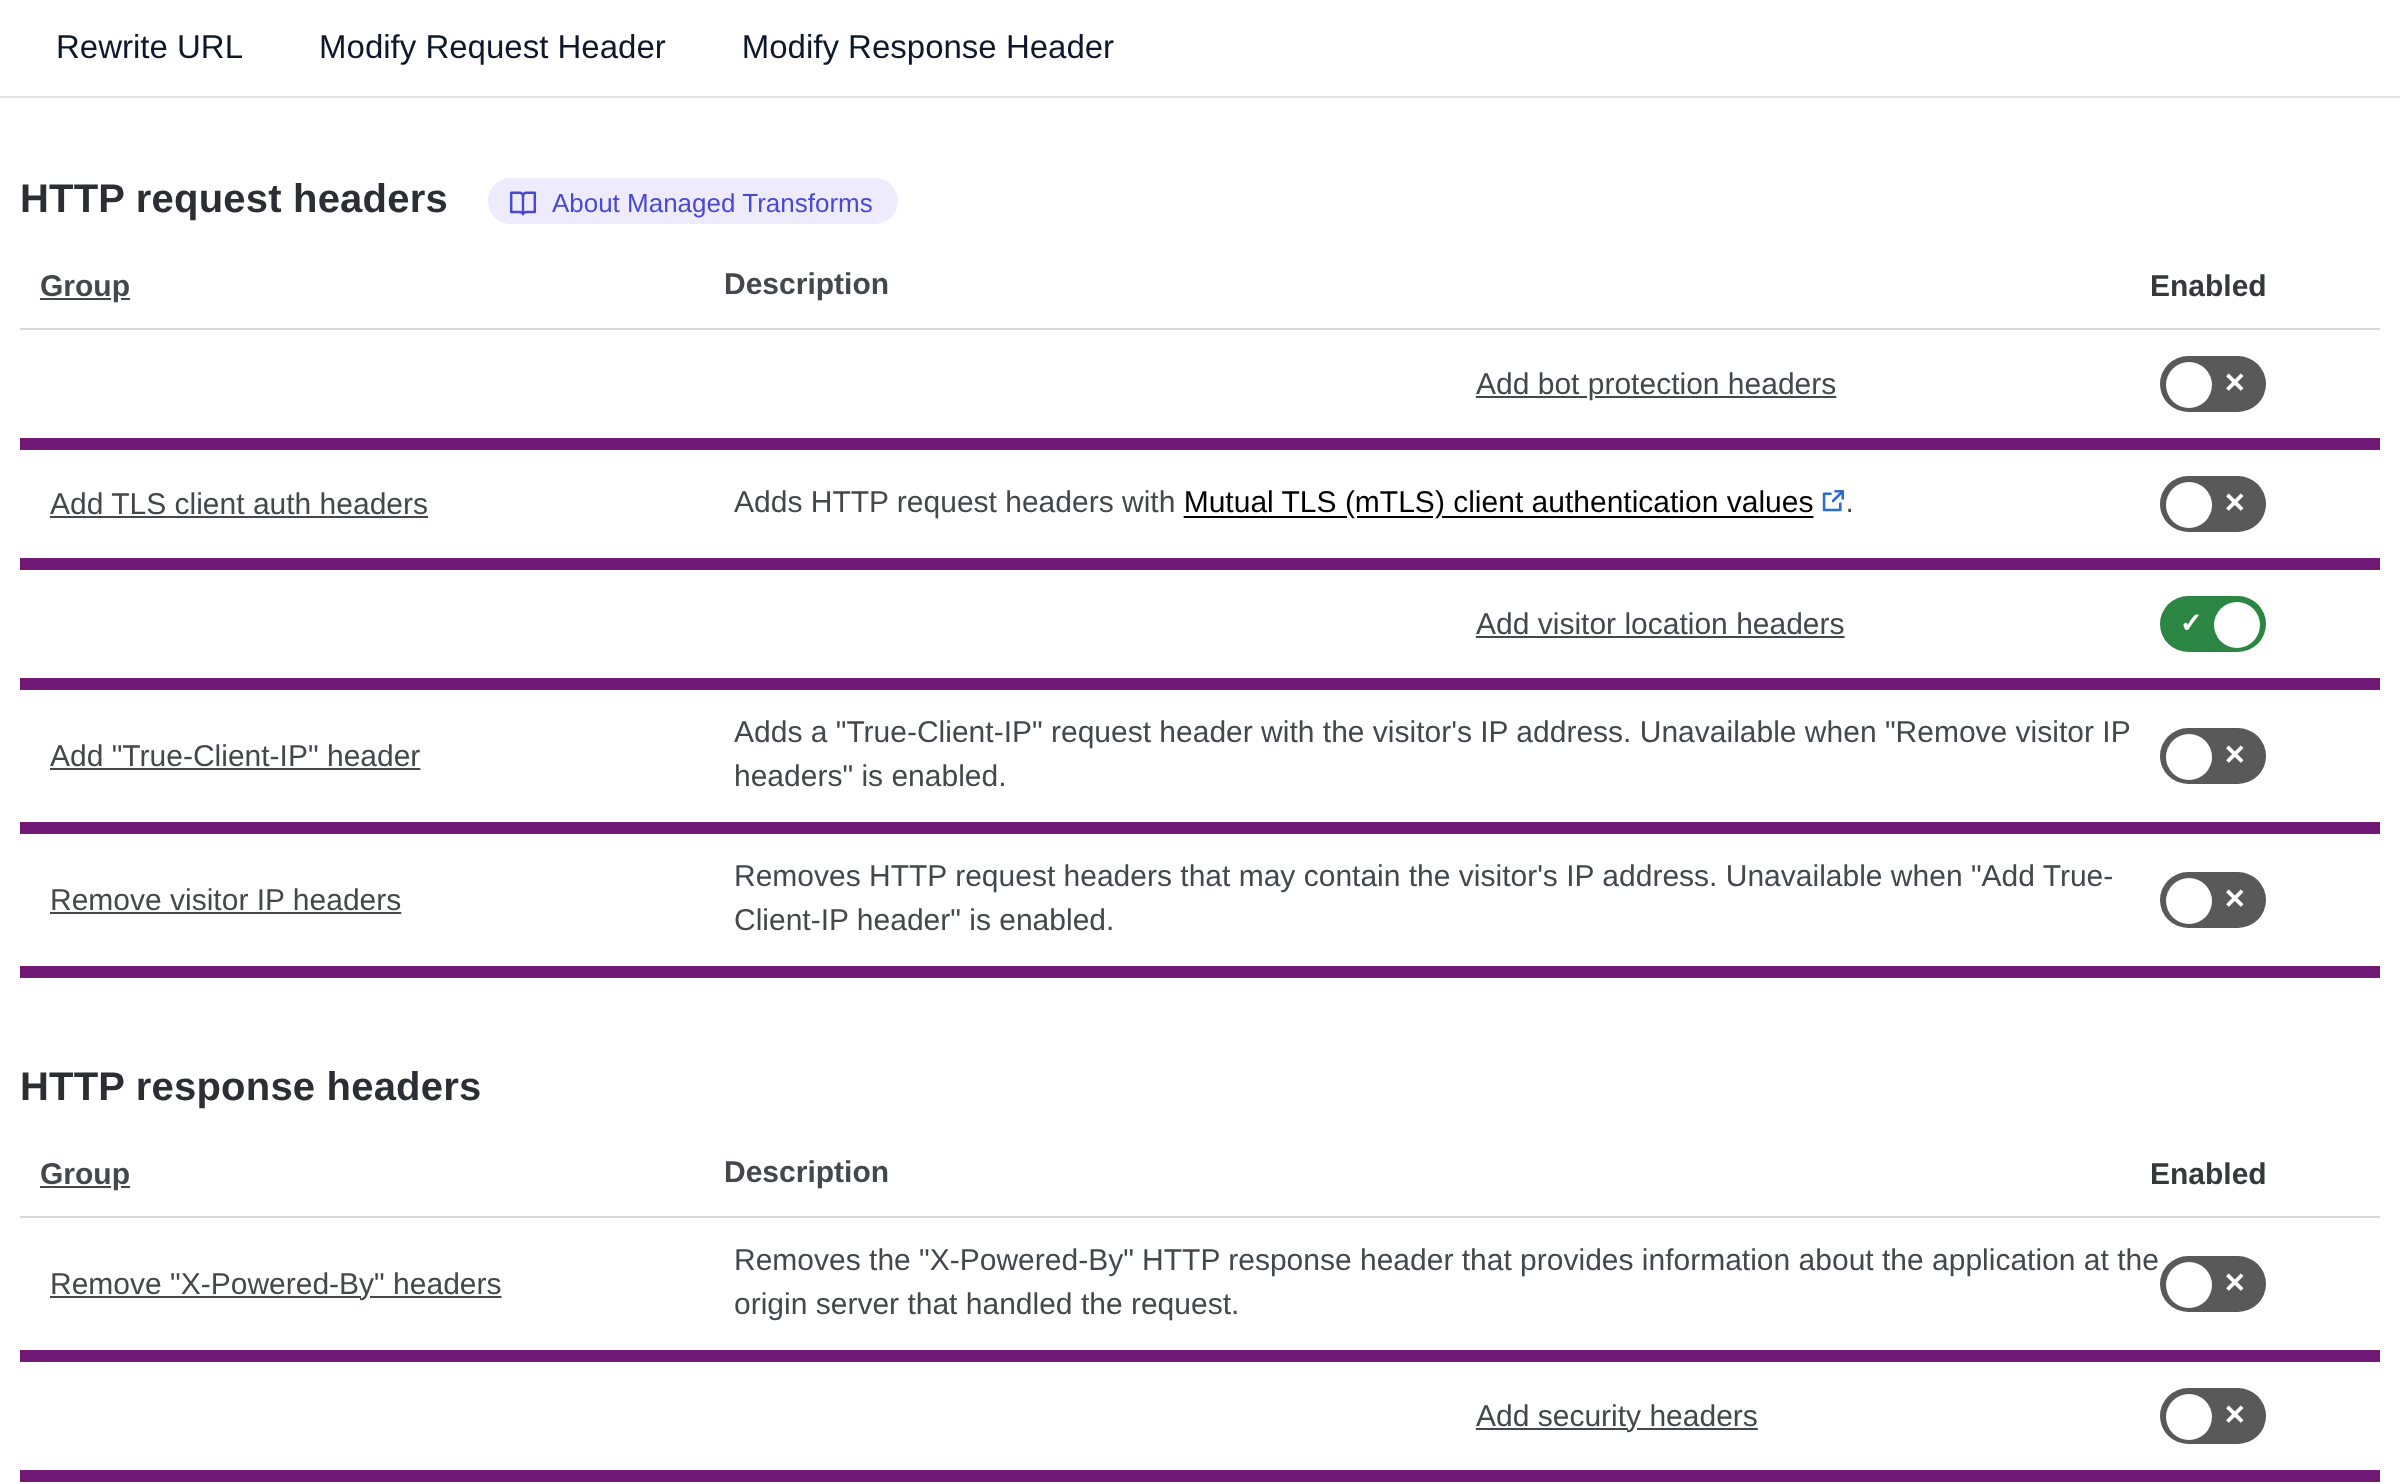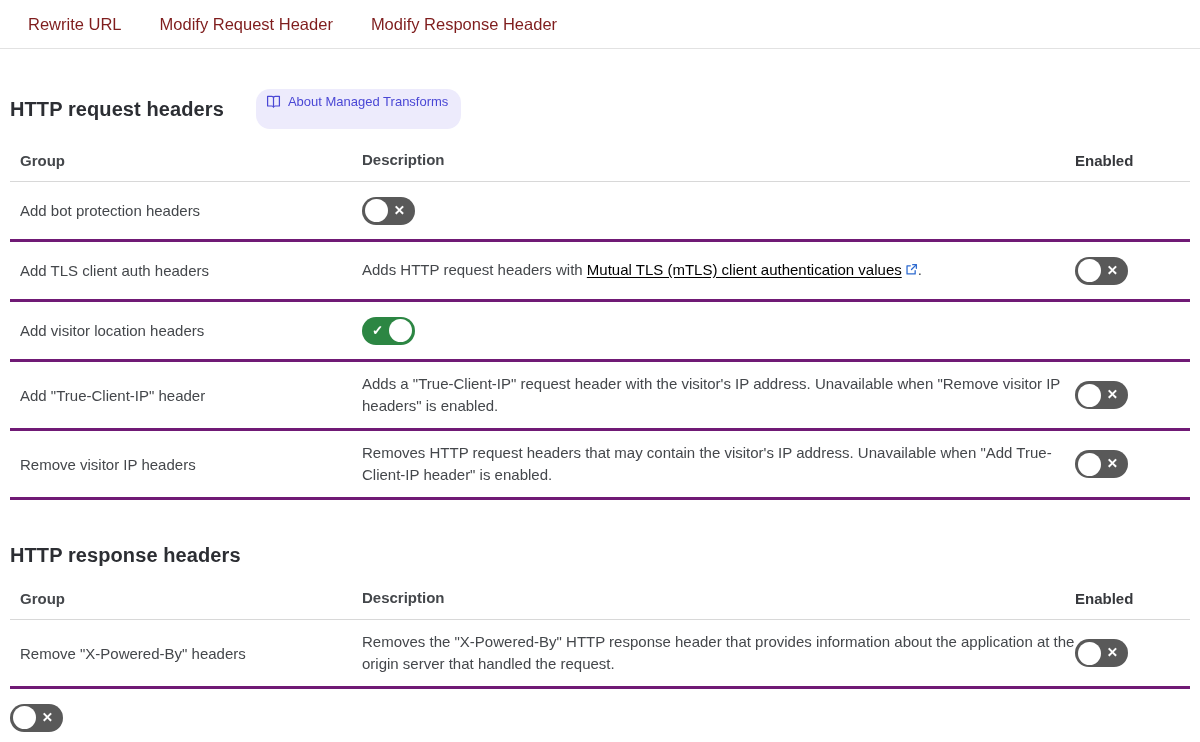--- a/index.html
+++ b/index.html
@@ -2,41 +2,41 @@
 <html style="--accent: #0051c3;"><head>
 <meta charset="utf-8">
 <style>
   * { margin:0; padding:0; box-sizing:border-box; }
   html,body { width:1200px; background:#fff; font-family:"Liberation Sans", sans-serif; color:#3c3e42; }
   body { height:742px; overflow:hidden; }
 
   
   .tabbar { display:flex; align-items:stretch; border-bottom:1px solid #e2e2e2; padding-left:12px; height:49px; }
   .tab { position:relative; display:flex; align-items:center; padding:0 16px; margin-right:6px;
-         font-size:16.5px; color:#7f1d1d; cursor:pointer; white-space:nowrap; }
+         font-size:16.5px; color:#0f172a; cursor:pointer; white-space:nowrap; }
   .tab.active { color:#26282b; font-weight:400; }
   .tab.active::after { content:""; position:absolute; left:0; right:0; bottom:-1px; height:3px;
                        background:var(--accent); border-radius:2px; }
 
   
   .main { padding:0 10px; }
-  .section-head { display:flex; align-items:center; gap:32px; margin-top:40px; }
+  .section-head { display:flex; align-items:center; gap:20px; margin-top:40px; }
   .section-title { font-size:20px; font-weight:700; color:#2c2e33; letter-spacing:.1px; }
 
   .badge { display:inline-flex; align-items:center; gap:7px; background:#edebfc; color:#4a47d5;
-           border:none; border-radius:14px; padding:5px 13px 20px 10px; font-size:13px; cursor:pointer;
+           border:none; border-radius:14px; padding:5px 13px 3px 10px; font-size:13px; cursor:pointer;
            font-family:"Liberation Sans", sans-serif; }
   .badge svg { display:block; }
 
   
   .table { margin-top:13px; }
   .thead { display:flex; align-items:center; padding:7px 0 10px; border-bottom:1px solid #d8d8d8;
            font-size:15px; font-weight:700; color:#36383c; }
-  .trow  { display:flex; align-items:center; min-height:60px; padding:11px 0; border-bottom:3px solid #701a75; }
-  .c-group   { width:352px; padding-left:10px; flex:none; font-size:15px; color:#44474b; }
+  .trow  { display:flex; align-items:center; min-height:60px; padding:11px 0; border-bottom:6px solid #701a75;justify-content:flex-end; }
+  .c-group   { width:352px; padding-left:10px; flex:none; font-size:15px; color:#44474b;text-decoration:underline; }
   .c-desc    { width:713px; flex:none; font-size:15px; line-height:22px; color:#44474b; }
   .c-enabled { flex:none; width:110px; display:flex; align-items:center; }
 
   .desc-link { color:#000000; text-decoration:underline; text-underline-offset:2px; cursor:pointer; }
   .ext-icon { display:inline-block; vertical-align:-1px; margin-left:3px; }
 
   
   .toggle { position:relative; width:53px; height:28px; border:none; border-radius:14px; cursor:pointer; flex:none; }
   .toggle .knob { position:absolute; top:2.5px; width:23px; height:23px; background:#fff; border-radius:50%; }
   .toggle .t-glyph { position:absolute; top:0; height:28px; line-height:27px; color:#fff;
@@ -153,20 +153,21 @@
       <div class="c-desc">Removes the "X-Powered-By" HTTP response header that provides information about the application at the origin server that handled the request.</div>
       <div class="c-enabled">
         <button class="toggle off">
           <span class="knob"></span>
           <span class="t-glyph">✕</span>
         </button>
       </div>
     </div>
 
     <div class="trow">
+      <div class="c-group">Add security headers</div>
       <div class="c-enabled">
         <button class="toggle off">
           <span class="knob"></span>
           <span class="t-glyph">✕</span>
         </button>
       </div>
     </div>
   </div>
 
 </div>

